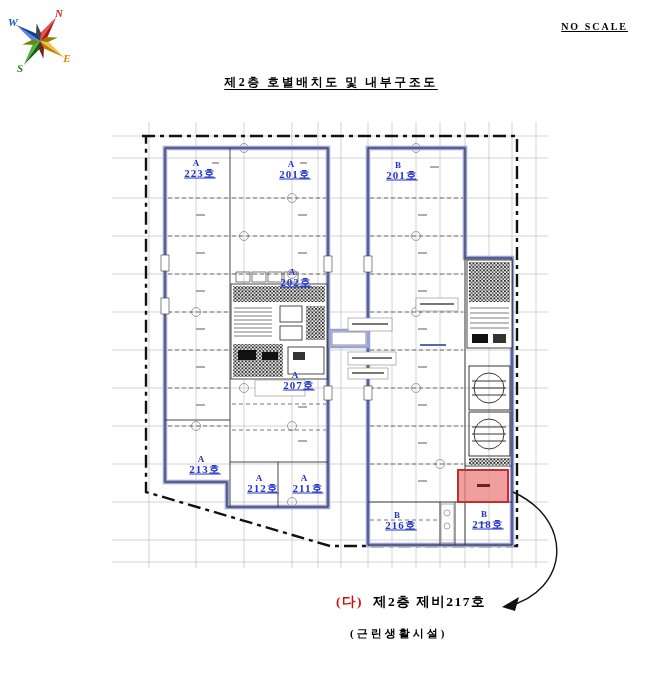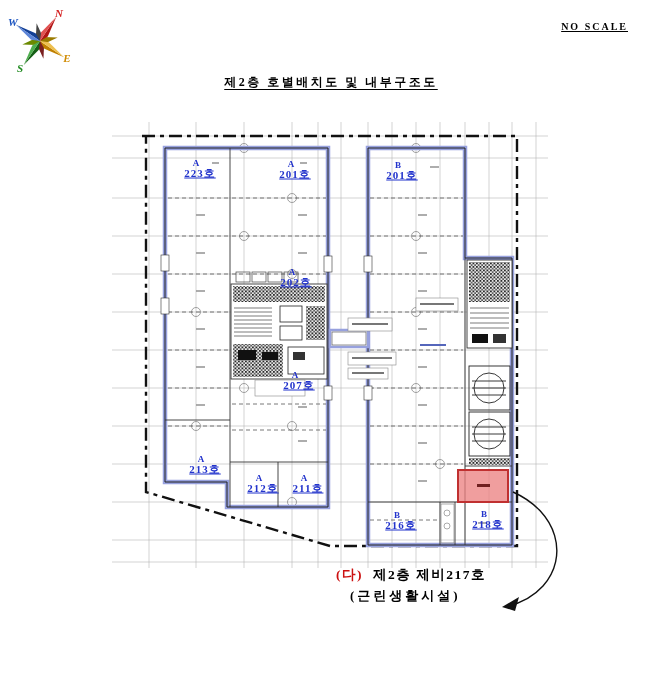--- a/index.html
+++ b/index.html
@@ -23,24 +23,24 @@
   .ulabel{position:absolute;transform:translate(-50%,-50%);text-align:center;color:#2233cc;
     line-height:1.05;white-space:nowrap;font-family:"Liberation Serif",serif;}
   .ulabel .blk{display:block;font-size:9px;font-weight:bold;}
   .ulabel .num{display:block;font-size:11px;font-weight:bold;letter-spacing:1px;text-decoration:underline;margin-left:8px;}
   .u0{left:196px;top:169px;} .u1{left:291px;top:170px;} .u2{left:398px;top:171px;}
   .u3{left:292px;top:278px;} .u4{left:295px;top:381px;} .u5{left:201px;top:465px;}
   .u6{left:259px;top:484px;} .u7{left:304px;top:484px;} .u8{left:397px;top:521px;}
   .u9{left:484px;top:520px;}
 
   
-  .callout{position:absolute;left:336px;top:566px;font-weight:bold;color:#000;}
+  .callout{position:absolute;left:336px;top:593px;font-weight:bold;color:#000;}
   .callout .l1{font-size:13.5px;letter-spacing:1.5px;white-space:nowrap;}
   .callout .l1 .pfx{color:#cc1111;margin-right:10px;}
-  .callout .l2{font-size:13px;letter-spacing:3px;margin-left:14px;margin-top:3px;white-space:nowrap;}
+  .callout .l2{font-size:11px;letter-spacing:3px;margin-left:14px;margin-top:15px;white-space:nowrap;}
 </style>
 </head>
 <body>
 
 <div id="stage">
 
   <svg width="662" height="700" viewBox="0 0 662 700">
     <defs>
       <pattern id="hatch" width="3.5" height="3.5" patternUnits="userSpaceOnUse">
         <rect width="3.5" height="3.5" fill="#e9e9e9"></rect>

